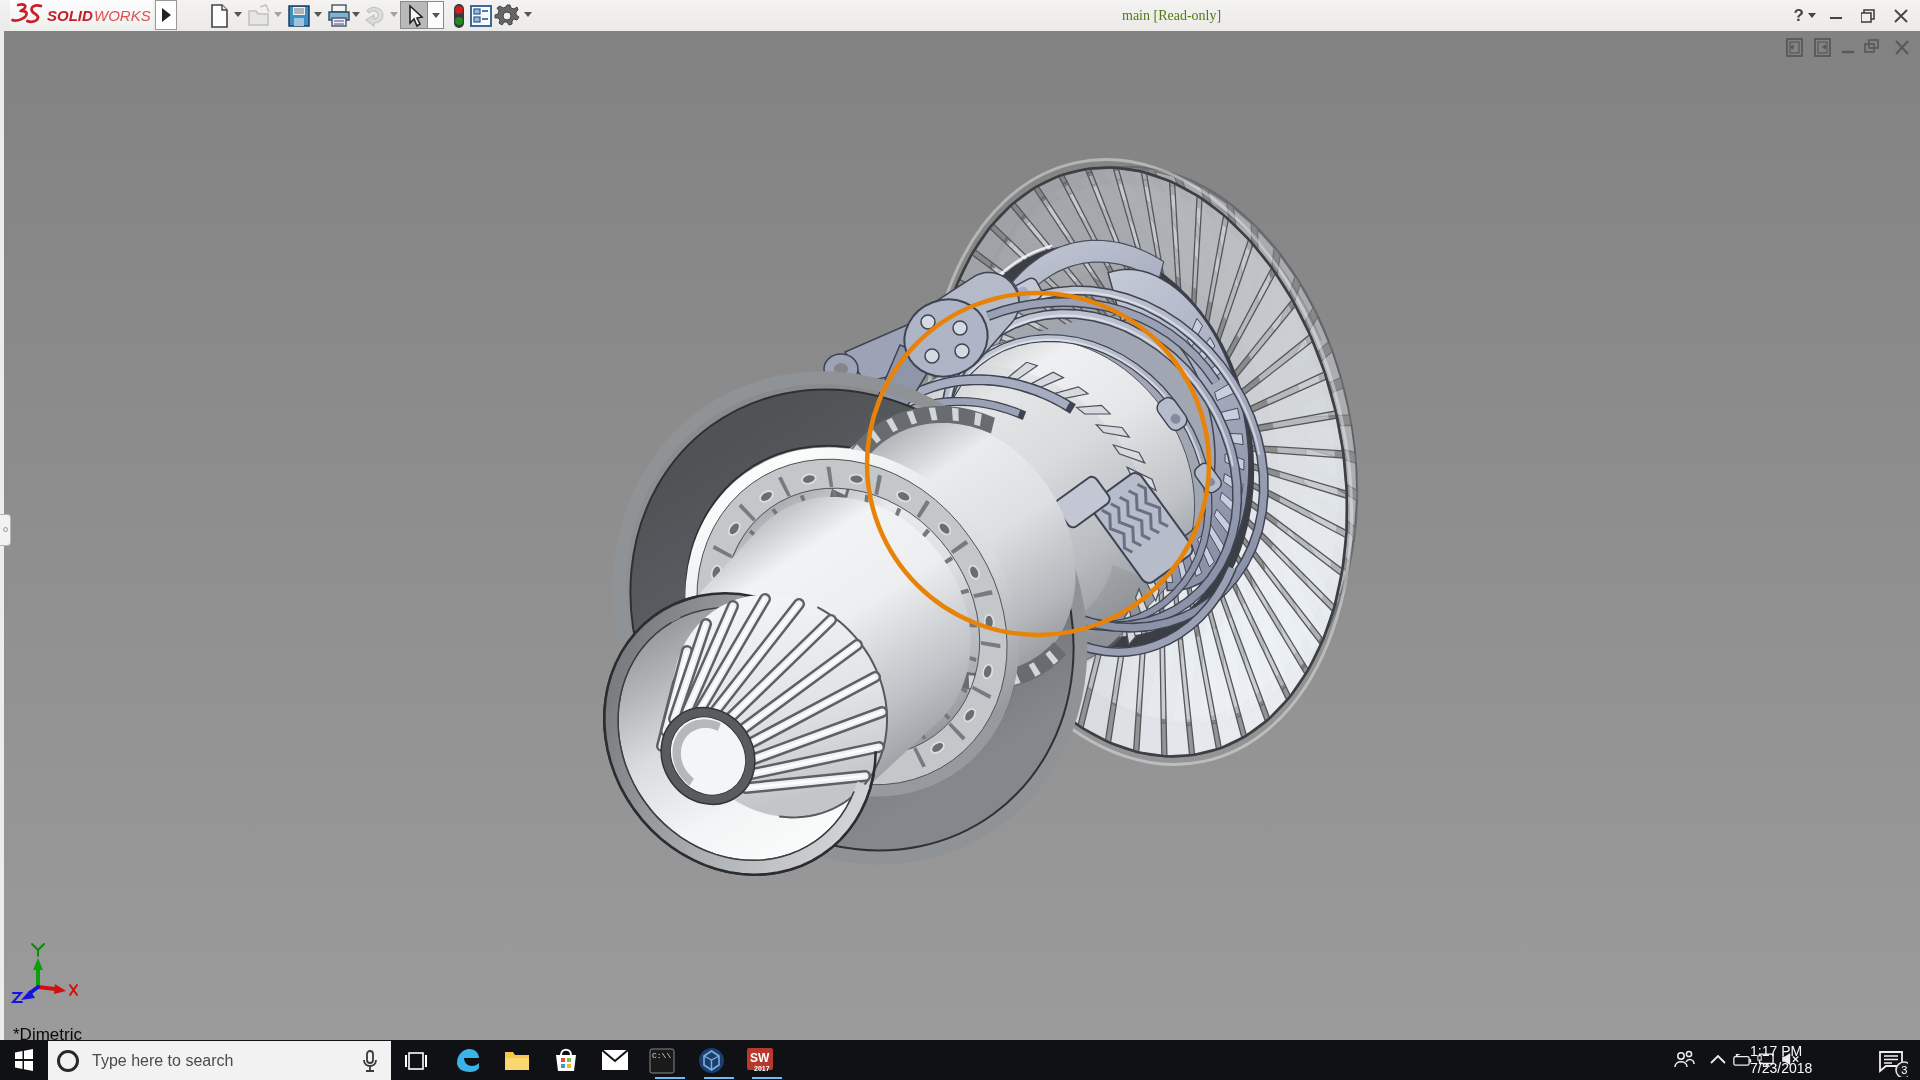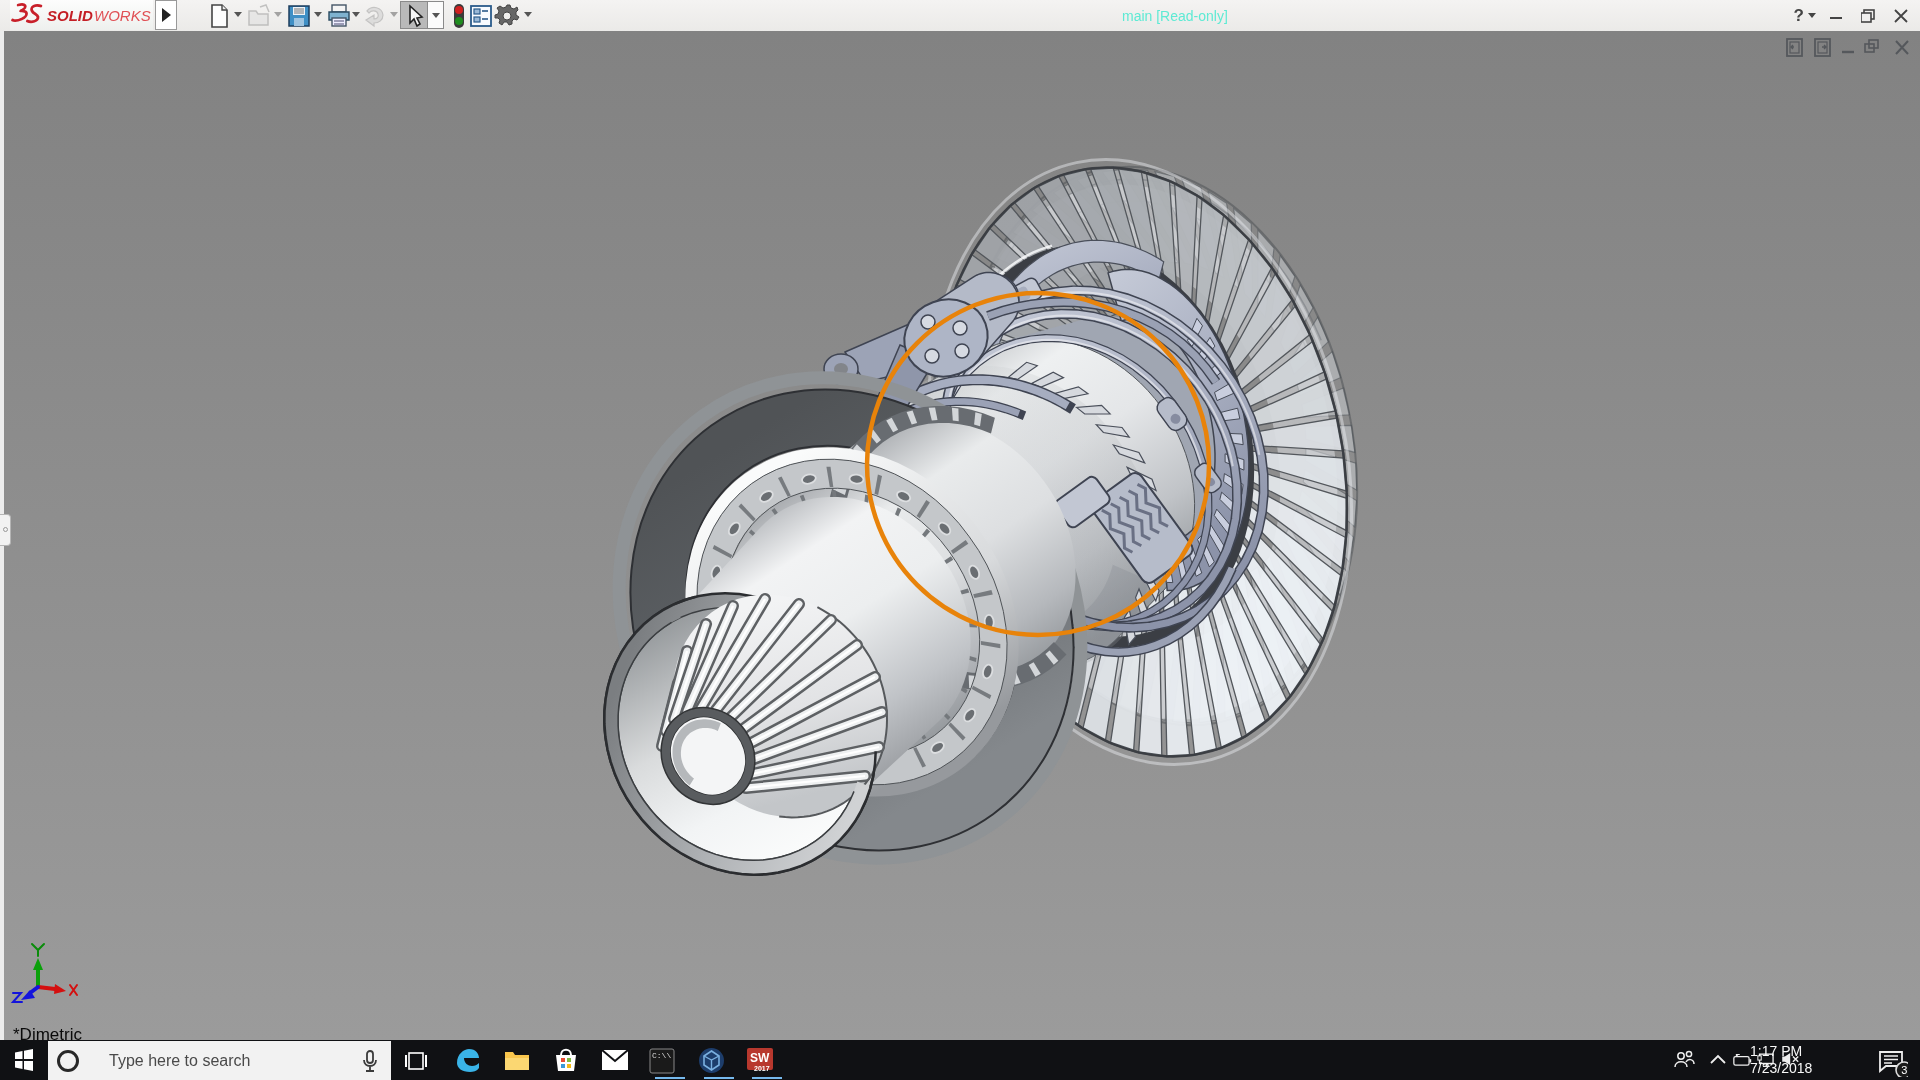--- a/index.html
+++ b/index.html
@@ -1,20 +1,20 @@
 <!DOCTYPE html>
 <html><head><meta charset="utf-8"><style>
 * { margin:0; padding:0; box-sizing:border-box; }
 body { width:1920px; height:1080px; overflow:hidden; font-family:"Liberation Sans",sans-serif; position:relative; background:#000; }
 #titlebar { position:absolute; left:0; top:0; width:1920px; height:31px; background:linear-gradient(#f4f3f2,#ebeae8); }
 #logo { position:absolute; left:10px; top:0; width:143px; height:30px; background:linear-gradient(#fdfdfd,#eef0ee); display:flex; }
 #flyout { position:absolute; left:155px; top:0px; width:22px; height:30px; background:#fff; border:1px solid #999; display:flex;align-items:center;justify-content:center; }
 .tb-ico { position:absolute; top:3px; width:26px; height:26px; }
 .dd { position:absolute; top:12px; width:0; height:0; border-left:4px solid transparent; border-right:4px solid transparent; border-top:5px solid #555; }
-#title { position:absolute; top:8px; left:1122px; font-size:14px; color:#5eead4; }
+#title { position:absolute; top:8px; left:1122px; font-size:14px; color:#4d7c0f;font-family:Liberation Serif, serif; }
 #winctl { position:absolute; right:12px; top:0; height:31px; display:flex; align-items:center; color:#444; }
 #taskbar { position:absolute; left:0; top:1040px; width:1920px; height:40px; background:#101114; }
 #search { position:absolute; left:48px; top:1041px; width:343px; height:39px; background:#f2f2f2; display:flex; align-items:center; }
 #lefttab { position:absolute; left:0; top:31px; width:4px; height:1009px; background:#ececec; }
 </style></head><body>
 
 <svg width="1920" height="1080" viewBox="0 0 1920 1080" style="position:absolute;left:0;top:0">
 <defs>
 <linearGradient id="bg" x1="0" y1="0" x2="0" y2="1">
  <stop offset="0" stop-color="#828282"></stop>
@@ -551,21 +551,21 @@
 <svg style="position:absolute;left:15px;top:1049px" width="18" height="22" viewBox="0 0 18 22" fill="#fff">
     <path d="M 0 3.5 L 7.5 2 L 7.5 10 L 0 10 Z"></path>
     <path d="M 9 1.8 L 18 0 L 18 10 L 9 10 Z"></path>
     <path d="M 0 12 L 7.5 12 L 7.5 20 L 0 18.5 Z"></path>
     <path d="M 9 12 L 18 12 L 18 22 L 9 20.2 Z"></path>
   </svg>
 <div id="search">
 <svg width="24" height="24" style="margin-left:8px">
       <circle cx="12" cy="12" r="9.5" fill="none" stroke="#282828" stroke-width="3"></circle>
     </svg>
-<span style="margin-left:29px;font-size:16px;color:#4a4a4a">Type here to search</span>
+<span style="margin-left:12px;font-size:16px;color:#4a4a4a">Type here to search</span>
 <svg width="18" height="22" style="margin-left:auto;margin-right:12px" viewBox="0 0 18 22">
       <rect x="6" y="1" width="6" height="12" rx="3" fill="none" stroke="#3b3b3b" stroke-width="1.8"></rect>
       <path d="M 3 10 C 3 18 15 18 15 10 M 9 16 L 9 21 M 5 21 L 13 21" fill="none" stroke="#3b3b3b" stroke-width="1.8"></path>
     </svg>
 </div>
 <svg style="position:absolute;left:404px;top:1049px" width="24" height="24" viewBox="0 0 24 24" fill="none" stroke="#fff" stroke-width="1.6">
     <rect x="5" y="4" width="14" height="16"></rect>
     <path d="M 2 6 L 2 18 M 22 6 L 22 18" stroke-width="2"></path>
   </svg>
 <svg style="position:absolute;left:453px;top:1046px" width="30" height="30" viewBox="0 0 30 30">

